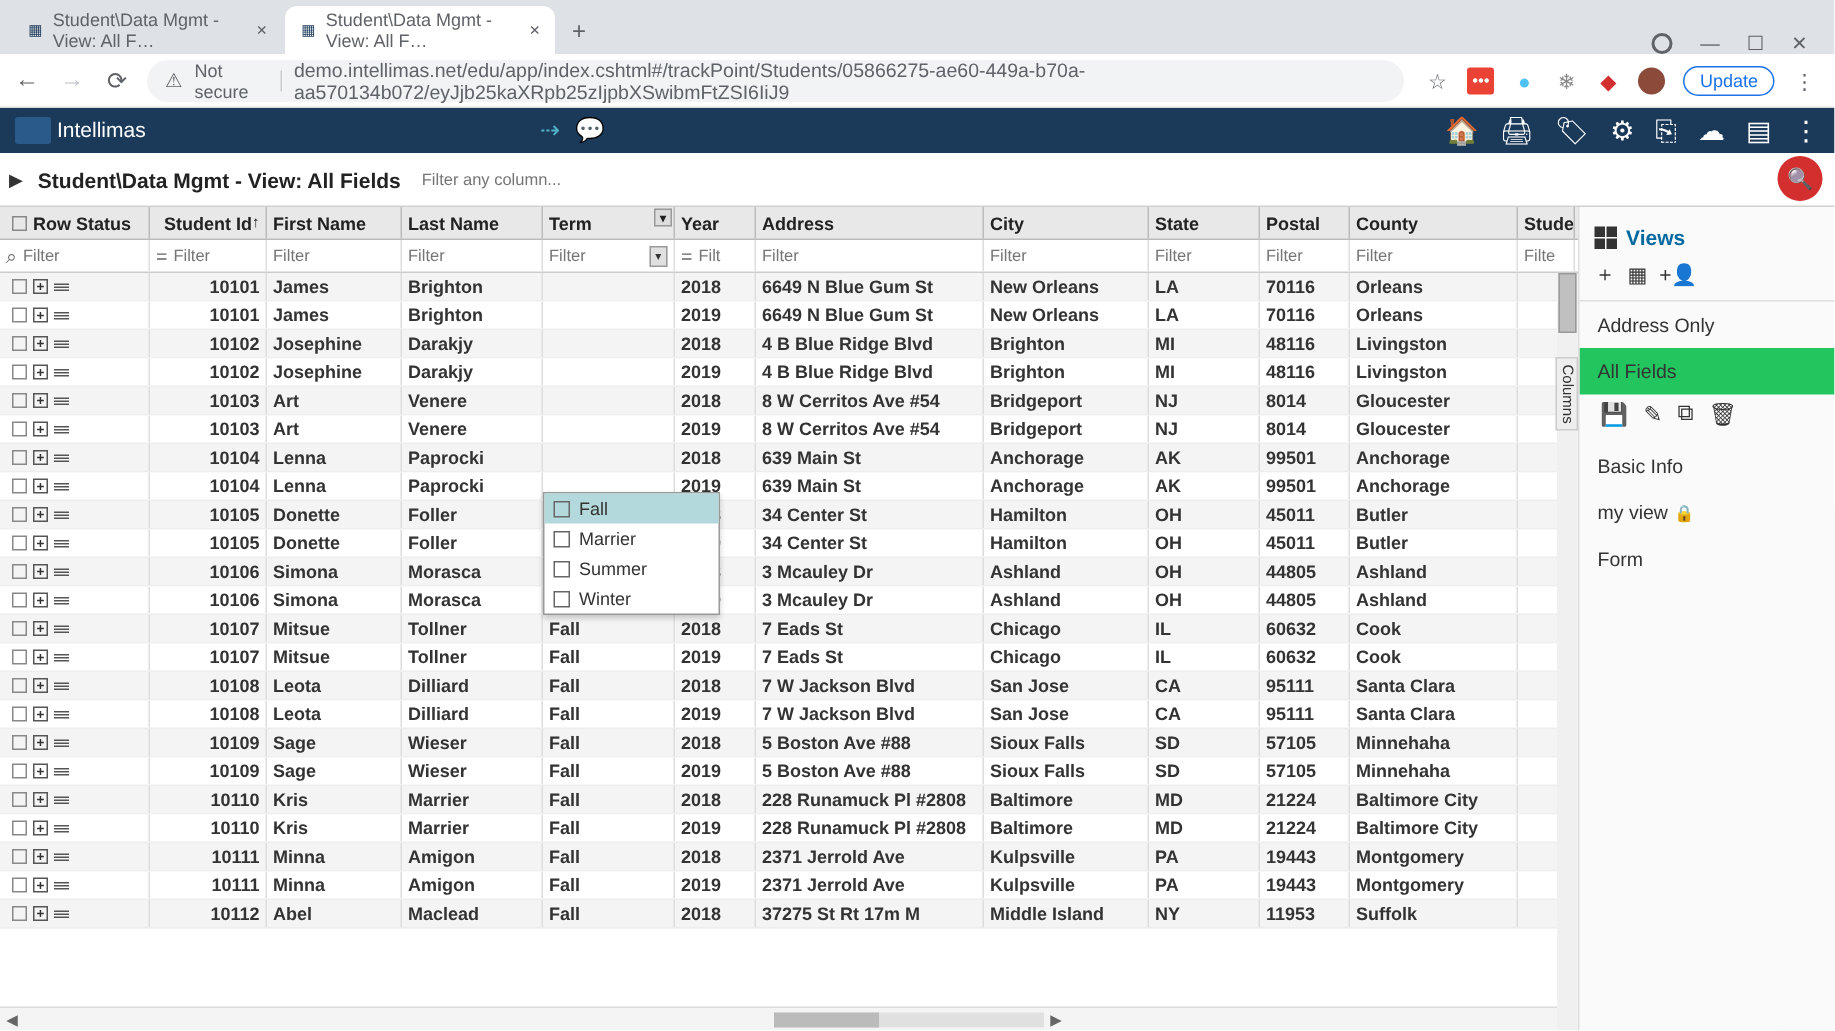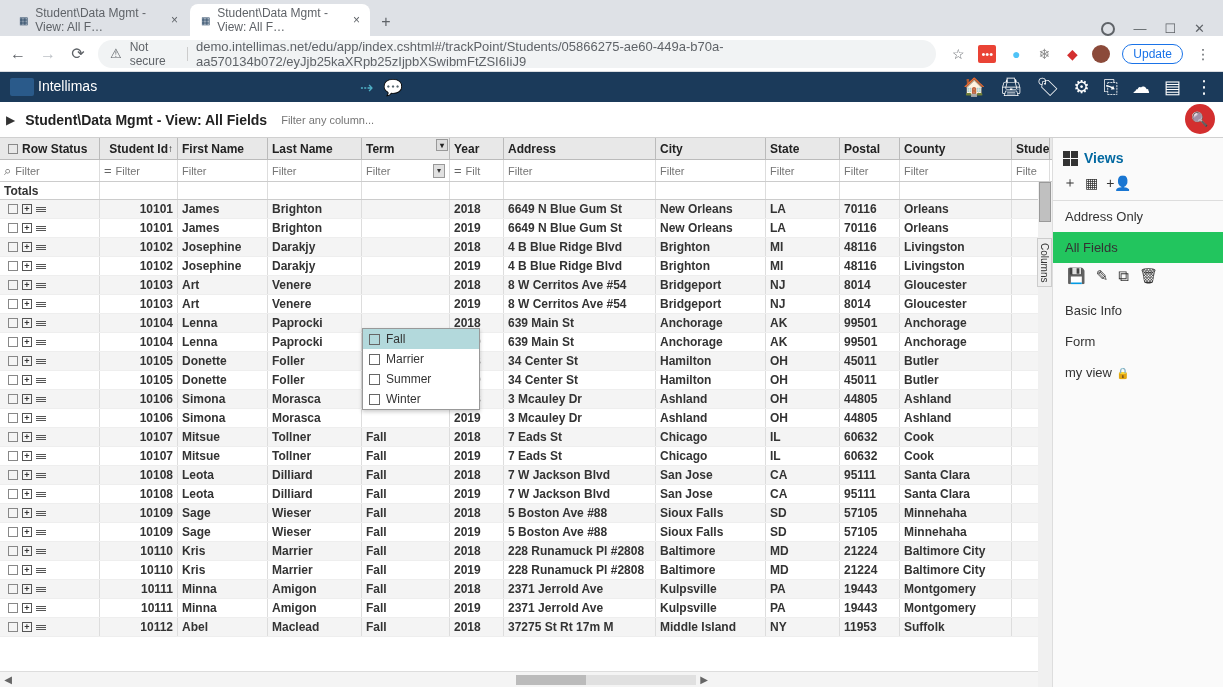--- a/index.html
+++ b/index.html
@@ -241,34 +241,20 @@
           <input placeholder="Filter" style="">
         </div>
       <div class="cell c-county">
           <input placeholder="Filter" style="">
         </div>
       <div class="cell c-last">
           <input style="width: 28px;" placeholder="Filte">
         </div>
     </div>
 
-    <div class="grid-totals-row">
-      <div class="cell c-status">Totals</div>
-      <div class="cell c-id"></div>
-        <div class="cell c-fn"></div>
-        <div class="cell c-ln"></div>
-        <div class="cell c-term"></div>
-        <div class="cell c-year"></div>
-        <div class="cell c-addr"></div>
-        <div class="cell c-city"></div>
-        <div class="cell c-state"></div>
-        <div class="cell c-postal"></div>
-        <div class="cell c-county"></div>
-        <div class="cell c-last"></div>
-    </div>
 
     <div class="grid-body" id="grid-body">
         <div class="grid-row">
           <div class="cell c-status">
             <span class="row-ctrls">
               <span class="cb"></span>
               <span class="plus">+</span>
               <span class="lines">
                 <span></span>
                 <span></span>
@@ -869,17 +855,17 @@
     <div id="views-list">
         <div class="view-item">Address Only</div>
         <div class="view-item active">All Fields</div>
         <div class="view-actions">
           <span>💾</span>
           <span>✎</span>
           <span>⧉</span>
           <span>🗑</span>
         </div>
         <div class="view-item">Basic Info</div>
+        <div class="view-item">my view<span class="lock">🔒</span></div>
         <div class="view-item">Form</div>
-        <div class="view-item">my view<span class="lock">🔒</span></div>
       </div>
   </div>
 </div>
 
 </body></html>

